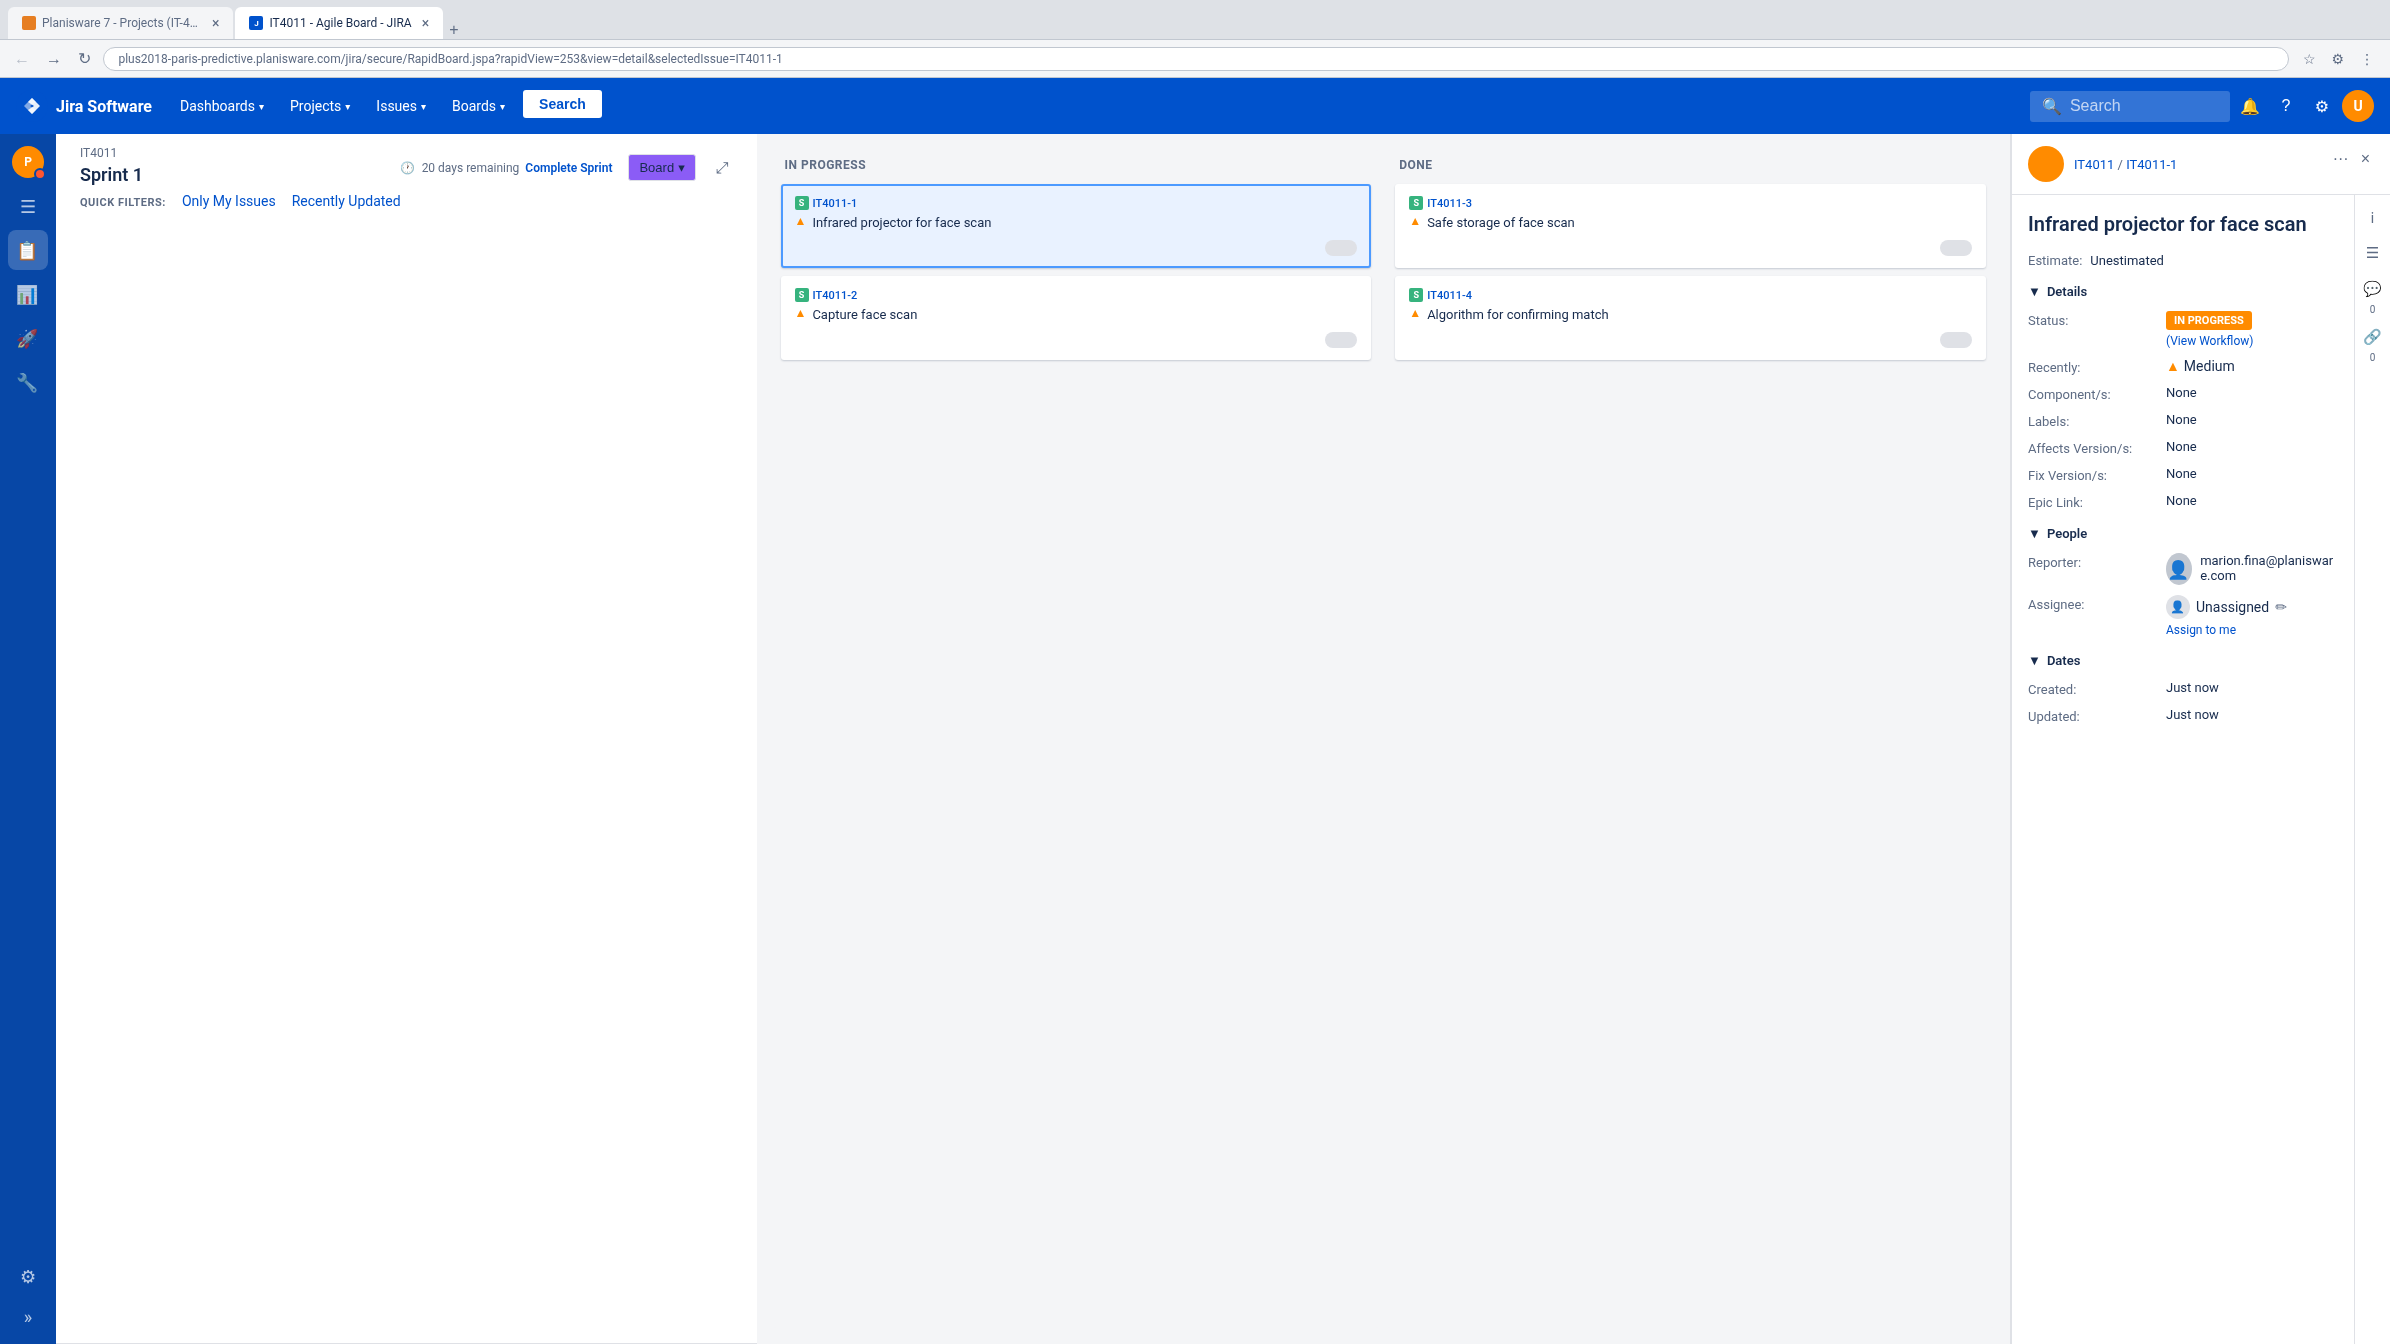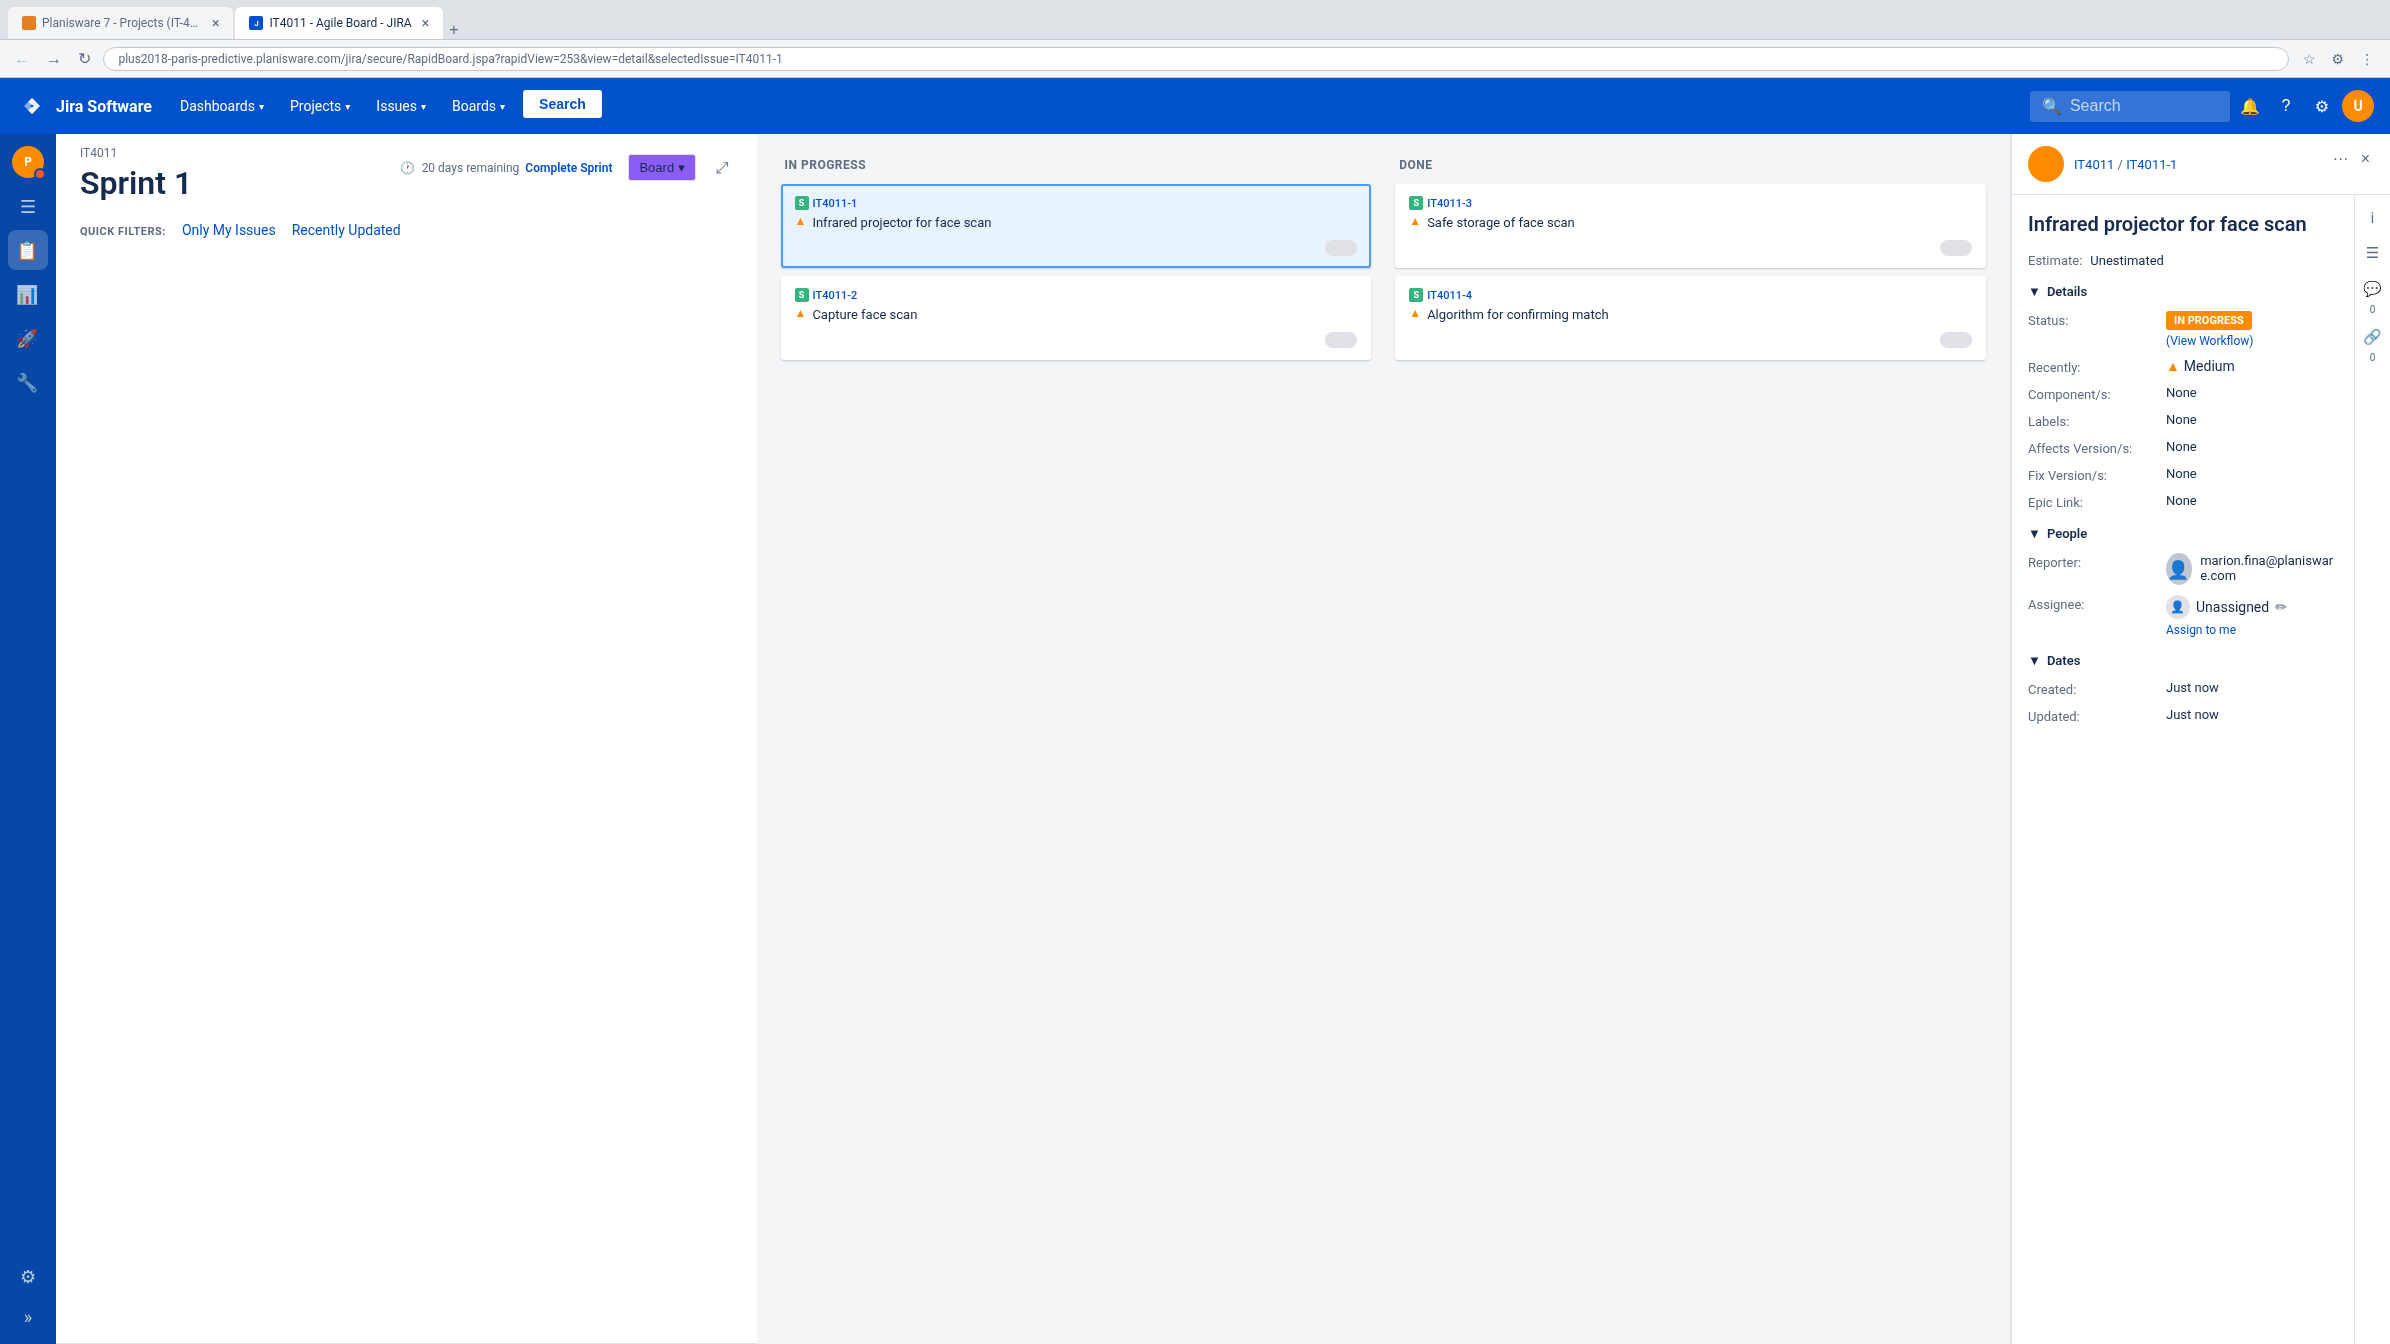--- a/index.html
+++ b/index.html
@@ -43,21 +43,21 @@
     .sidebar-icon { width: 40px; height: 40px; border-radius: 8px; display: flex; align-items: center; justify-content: center; color: rgba(255,255,255,0.7); cursor: pointer; font-size: 18px; position: relative; }
     .sidebar-icon.active { background: rgba(255,255,255,0.2); color: white; }
     .sidebar-avatar { width: 32px; height: 32px; border-radius: 50%; background: #ff8b00; display: flex; align-items: center; justify-content: center; color: white; font-weight: bold; font-size: 12px; position: relative; }
     .sidebar-avatar .badge { position: absolute; bottom: -2px; right: -2px; width: 12px; height: 12px; background: #ff5630; border-radius: 50%; border: 2px solid #0747a6; }
     .sidebar-bottom { margin-top: auto; }
 
     
     .main-content { flex: 1; display: flex; flex-direction: row; overflow: hidden; }
     .board-header { background: white; padding: 12px 24px 0; border-bottom: 1px solid #dfe1e6; }
     .breadcrumb { font-size: 12px; color: #5e6c84; margin-bottom: 4px; }
-    .board-title { font-size: 32px; font-weight: 600; color: #172b4d; margin-bottom: 12px; }
+    .board-title { font-size: 18px; font-weight: 600; color: #172b4d; margin-bottom: 0; }
     .quick-filters { display: flex; align-items: center; gap: 16px; padding-bottom: 0; }
     .quick-filter-label { font-size: 11px; font-weight: 700; color: #5e6c84; text-transform: uppercase; letter-spacing: 0.5px; }
     .quick-filter-btn { font-size: 14px; color: #0052cc; cursor: pointer; padding: 8px 0; border-bottom: 2px solid transparent; }
     .sprint-timer { display: flex; align-items: center; gap: 6px; font-size: 12px; color: #5e6c84; }
     .complete-sprint-btn { color: #0052cc; font-size: 12px; font-weight: 600; cursor: pointer; text-decoration: none; }
     .board-btn { background: #8b5cf6; border: 1px solid #dfe1e6; border-radius: 3px; padding: 5px 10px; font-size: 13px; color: #172b4d; cursor: pointer; display: flex; align-items: center; gap: 4px; }
     .fullscreen-btn { background: none; border: none; cursor: pointer; color: #5e6c84; font-size: 16px; padding: 4px; }
 
     
     .board-area { flex: 1; display: flex; overflow: hidden; }

